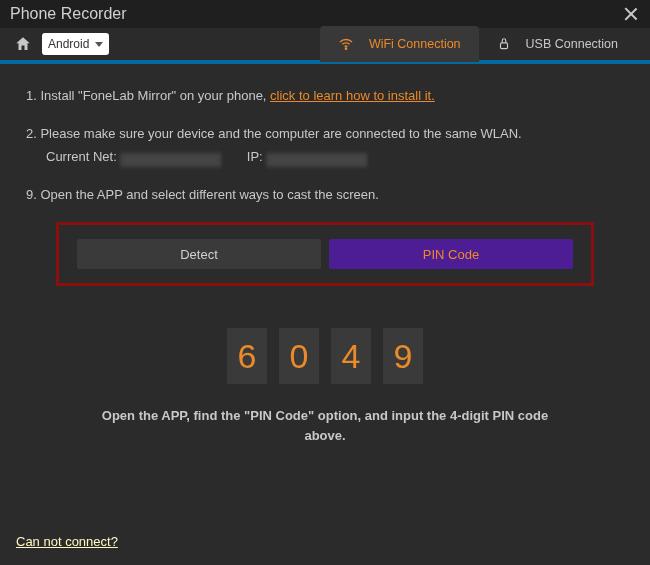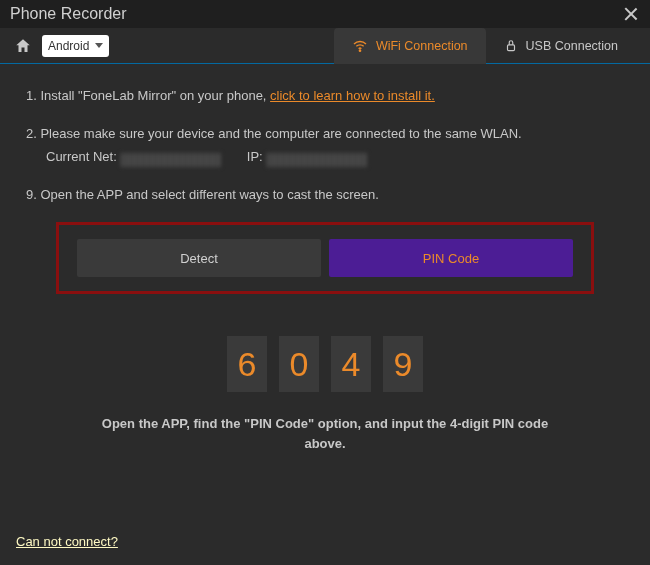--- a/index.html
+++ b/index.html
@@ -33,21 +33,21 @@
   .close-x::before { transform: rotate(45deg); }
   .close-x::after  { transform: rotate(-45deg); }
 
   
   .toolbar {
     height: 36px;
     display: flex;
     align-items: center;
     padding: 0 14px;
     gap: 10px;
-    border-bottom: 1px solid #0369a1;
+    border-bottom: 4px solid #0369a1;
   }
   .home-btn { cursor: pointer; display:flex; align-items:center;}
   .dropdown {
     height: 22px;
     background: #fff;
     color: #333;
     border-radius: 3px;
     padding: 0 6px;
     display: flex;
     align-items: center;
@@ -57,21 +57,21 @@
   }
   .dropdown .chev {
     width: 0; height: 0;
     border-left: 4px solid transparent;
     border-right: 4px solid transparent;
     border-top: 5px solid #555;
   }
   .spacer { flex: 1; }
   .tabs { display:flex; gap: 0; }
   .tab {
-    display:flex; align-items:center; gap:8px;
+    display:flex; align-items:center; gap:15px;
     padding: 0 18px; height:36px; cursor:pointer;
     color:#c8c8c8; font-size:12.5px;
     border-radius: 4px 4px 0 0;
   }
   .tab.active { background:#383838; color:#eb8a2a; }
   .tab.active svg path, .tab.active svg circle { stroke:#eb8a2a; }
   .tab svg { display:block; }
 
   
   .content { padding: 22px 26px 0 26px; }
@@ -86,21 +86,21 @@
   }
 
   
   .seg-wrap {
     border: 3px solid #8a0f0f;
     margin: 14px 30px 0 30px;
     padding: 14px 18px;
   }
   .segments { display:flex; gap:8px; }
   .seg {
-    flex:1; height:38px; display:flex; align-items:center; justify-content:center;
+    flex:1; height:30px; display:flex; align-items:center; justify-content:center;
     background:#3a3a3a; color:#d0d0d0; border-radius:2px; cursor:pointer; font-size:13px;
   }
   .seg.active { background:#4c1d95; color:#eb8a2a; }
 
   
   .pin-row {
     display:flex; justify-content:center; gap:12px; margin-top:42px;
   }
   .digit {
     width:40px; height:56px; background:#3a3a3a;

